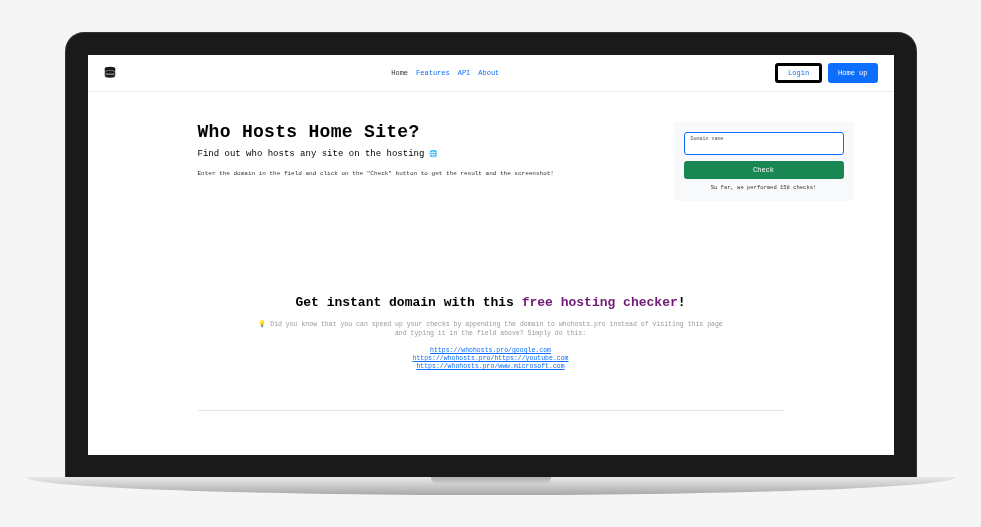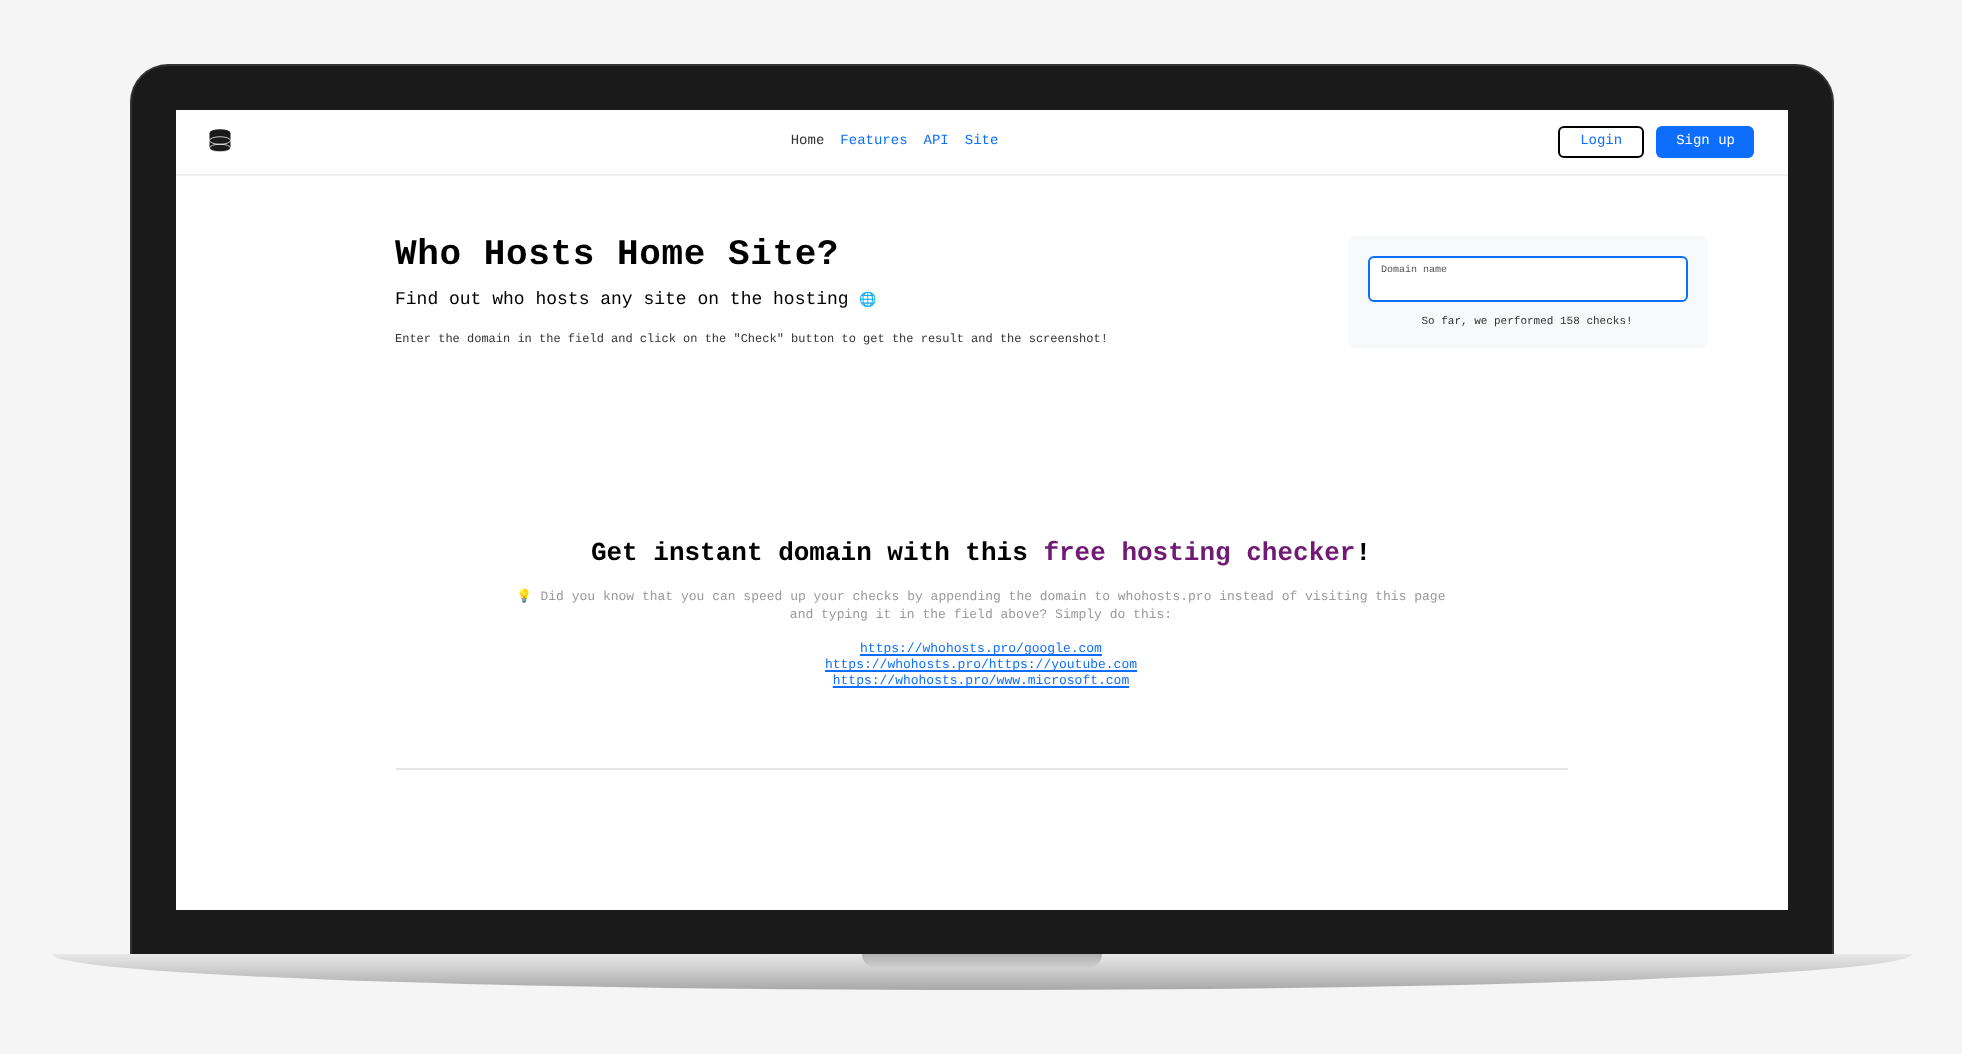--- a/index.html
+++ b/index.html
@@ -69,21 +69,21 @@
     .navlinks {
       display: flex;
       gap: 8px;
       font-size: 7px;
     }
     .navlinks a { text-decoration: none; cursor: pointer; }
     .navlinks .home { color: #333; }
     .navlinks .link { color: #0d6efd; }
     .nav-buttons { display: flex; gap: 6px; }
     .btn-login {
-      border: 1px solid #000000;
+      border: 3px solid #000000;
       color: #0d6efd;
       background: #fff;
       padding: 3px 10px;
       border-radius: 3px;
       font-size: 7px;
       cursor: pointer;
       font-family: inherit;
     }
     .btn-signup {
       background: #0d6efd;
@@ -225,42 +225,43 @@
               <path d="M1 3 v5 a7 2.5 0 0 0 14 0 v-5" fill="#1a1a1a"></path>
               <path d="M1 8 v5 a7 2.5 0 0 0 14 0 v-5" fill="#1a1a1a"></path>
               <ellipse cx="8" cy="8" rx="7" ry="2.5" fill="none" stroke="#fff" stroke-width="0.5"></ellipse>
               <ellipse cx="8" cy="13" rx="7" ry="2.5" fill="none" stroke="#fff" stroke-width="0.5"></ellipse>
             </svg>
           </div>
           <div class="navlinks">
             <a class="home">Home</a>
             <a class="link">Features</a>
             <a class="link">API</a>
-            <a class="link">Site</a>
+            <a class="link">About</a>
           </div>
           <div class="nav-buttons">
             <button class="btn-login">Login</button>
-            <button class="btn-signup">Sign up</button>
+            <button class="btn-signup">Home up</button>
           </div>
         </div>
 
         <div class="hero">
           <div class="hero-left">
             <h1 class="hero-title">Who Hosts Home Site?</h1>
             <p class="hero-subtitle">
               <span>Find out who hosts any site on the hosting</span>
               <span class="globe-icon">🌐</span>
             </p>
             <p class="hero-desc">Enter the domain in the field and click on the "Check" button to get the result and the screenshot!</p>
           </div>
           <div class="check-card">
             <div class="input-group">
               <span class="input-label">Domain name</span>
               <input class="domain-input" type="text" value="" style="">
             </div>
+            <button class="check-btn">Check</button>
             <p class="checks-count">So far, we performed 158 checks!</p>
           </div>
         </div>
 
         <div class="info-section">
           <h2 class="info-title">
             <span>Get instant domain with this </span><span class="highlight">free hosting checker</span><span>!</span>
           </h2>
           <p class="info-tip">
             <span>💡</span><span> Did you know that you can speed up your checks by appending the domain to whohosts.pro instead of visiting this page and typing it in the field above? Simply do this:</span>

